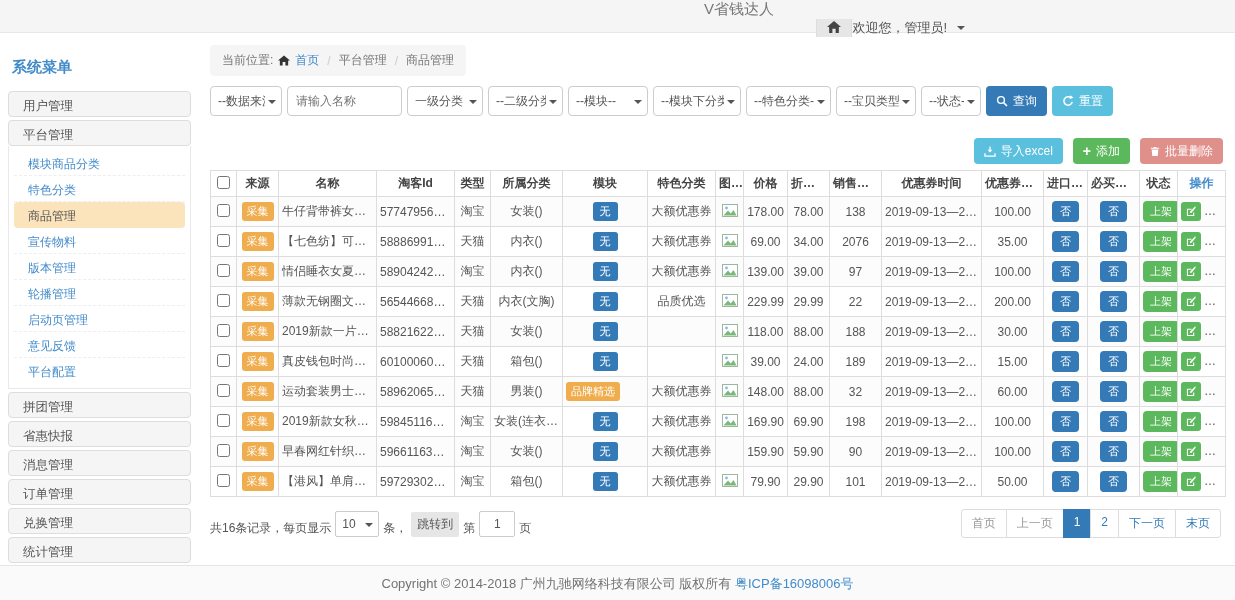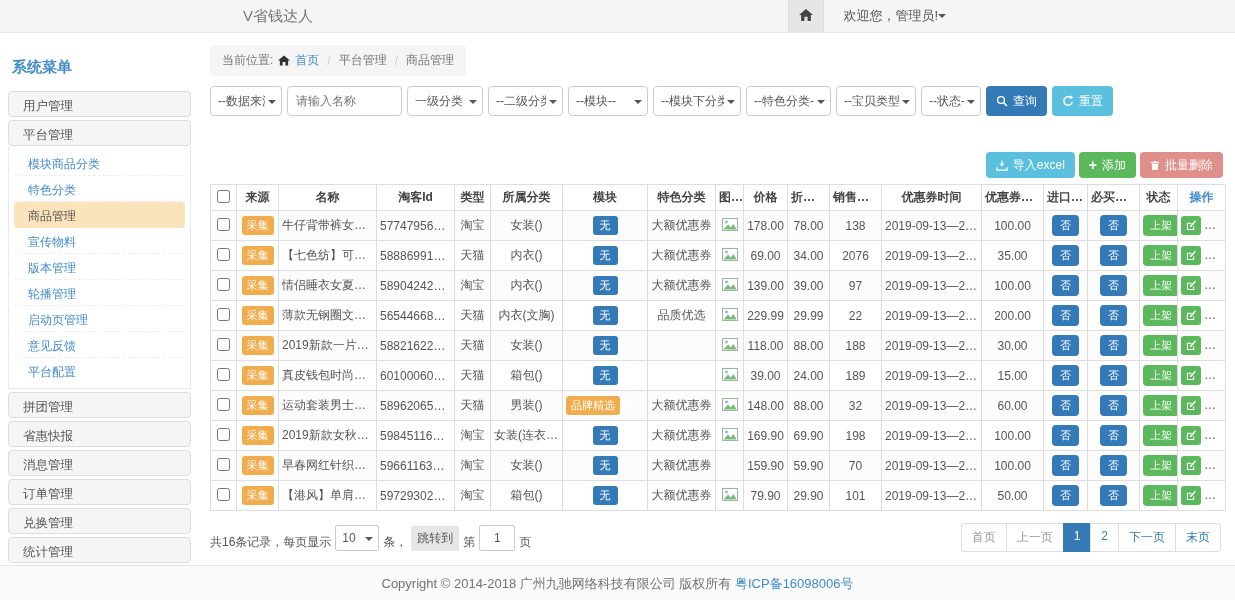--- a/index.html
+++ b/index.html
@@ -5,30 +5,30 @@
   * { box-sizing: border-box; margin: 0; padding: 0; }
   html,body { width:1235px; height:600px; }
   body {
     font-family: "Liberation Sans", "DejaVu Sans", sans-serif;
     background:#fff; color:#555; overflow:hidden; position:relative;
   }
   
   .top-header {
     position:absolute; top:0; left:0; right:0; height:33px;
     background:#f5f5f5; border-bottom:1px solid #e7e7e7;
-    display:flex; align-items:center;
+    display:flex; align-items:center;flex-direction:column;
   }
   .brand { margin-left:243px; font-size:15px; color:#777; }
   .header-right { margin-left:auto; display:flex; align-items:center; height:100%; margin-right:270px; }
   .home-box {
     width:36px; height:100%; background:#e6e6e6;
     border-left:1px solid #ddd; border-right:1px solid #ddd;
     display:flex; align-items:center; justify-content:center; cursor:pointer;
   }
-  .welcome { font-size:13px; color:#555; padding:0 19px; display:flex; align-items:center; gap:0; cursor:pointer; }
+  .welcome { font-size:13px; color:#555; padding:0 0; display:flex; align-items:center; gap:10px; cursor:pointer; }
   .caret-down { width:0; height:0; border-left:4px solid transparent; border-right:4px solid transparent; border-top:4px solid #555; display:inline-block; }
   
   .sidebar { position:absolute; left:8px; top:50px; width:183px; z-index:1; }
   .side-title { color:#428bca; font-size:15px; font-weight:bold; padding:8px 4px 14px 4px; }
   .side-block { margin-bottom:3px; }
   .side-header {
     background:#f5f5f5; border:1px solid #ddd; border-radius:4px;
     padding:6px 14px; font-size:12.5px; color:#555; cursor:pointer; height:26px;
   }
   .side-sub { background:#fff; border:1px solid #e9e9e9; border-top:none; padding:4px 5px; }
@@ -59,21 +59,21 @@
   .txt-input { height:30px; border:1px solid #ccc; border-radius:4px; font-size:12px; padding:0 8px; color:#555; outline:none;
     font-family:"Liberation Sans","DejaVu Sans",sans-serif; }
   .btn { border:none; border-radius:4px; color:#fff; font-size:12px; padding:0 10px; height:30px;
     display:inline-flex; align-items:center; gap:5px; cursor:pointer;
     font-family:"Liberation Sans","DejaVu Sans",sans-serif; }
   .btn-primary { background:#337ab7; }
   .btn-info { background:#5bc0de; }
   .btn-success { background:#5cb85c; }
   .btn-soft-danger { background:#e0908b; }
   
-  .toolbar { margin-top:36px; display:flex; justify-content:flex-end; gap:4px; }
+  .toolbar { margin-top:22px; display:flex; justify-content:flex-end; gap:10px; }
   .toolbar .btn { height:26px; }
   
   table.grid { width:100%; border-collapse:collapse; table-layout:fixed; margin-top:6px; font-size:12px; }
   .grid th, .grid td { border:1px solid #ddd; text-align:center; padding:4px 3px; color:#555; height:26px;
     overflow:hidden; white-space:nowrap; text-overflow:ellipsis; }
   .grid th { font-weight:bold; color:#444; }
   .grid th.th-op { color:#428bca; }
   .grid tbody tr:nth-child(odd) { background:#fcfcfc; }
   .badge-orange { background:#f0ad4e; color:#fff; border-radius:3px; padding:2px 5px; font-size:11px; display:inline-block; }
   .badge-blue { background:#337ab7; color:#fff; border-radius:3px; padding:2px 7px; font-size:11px; display:inline-block; }
@@ -615,21 +615,21 @@
           <td><span class="badge-orange">采集</span></td>
           <td title="早春网红针织外套女春...">早春网红针织外套女春...</td>
           <td>596611634525</td>
           <td>淘宝</td>
           <td>女装()</td>
           <td><span class="badge-blue">无</span></td>
           <td>大额优惠券</td>
           <td></td>
           <td>159.90</td>
           <td>59.90</td>
-          <td>70</td>
+          <td>90</td>
           <td>2019-09-13—2019-09-17</td>
           <td>100.00</td>
           <td><button class="btn-xs-blue">否</button></td>
           <td><button class="btn-xs-blue">否</button></td>
           <td><button class="btn-xs-green">上架</button></td>
           <td><button class="op-btn op-edit">
               <span style="display:inline-flex;">
                 <svg width="11" height="11" viewBox="0 0 12 12">
                   <path d="M1 3 H6 V4.2 H2.2 V9.8 H7.8 V7 H9 V11 H1 Z" fill="#fff"></path>
                   <path d="M10.6 1.9 L10.1 0.4 L4.6 5.9 L4.3 7.7 L6.1 7.4 Z" fill="#fff"></path>

